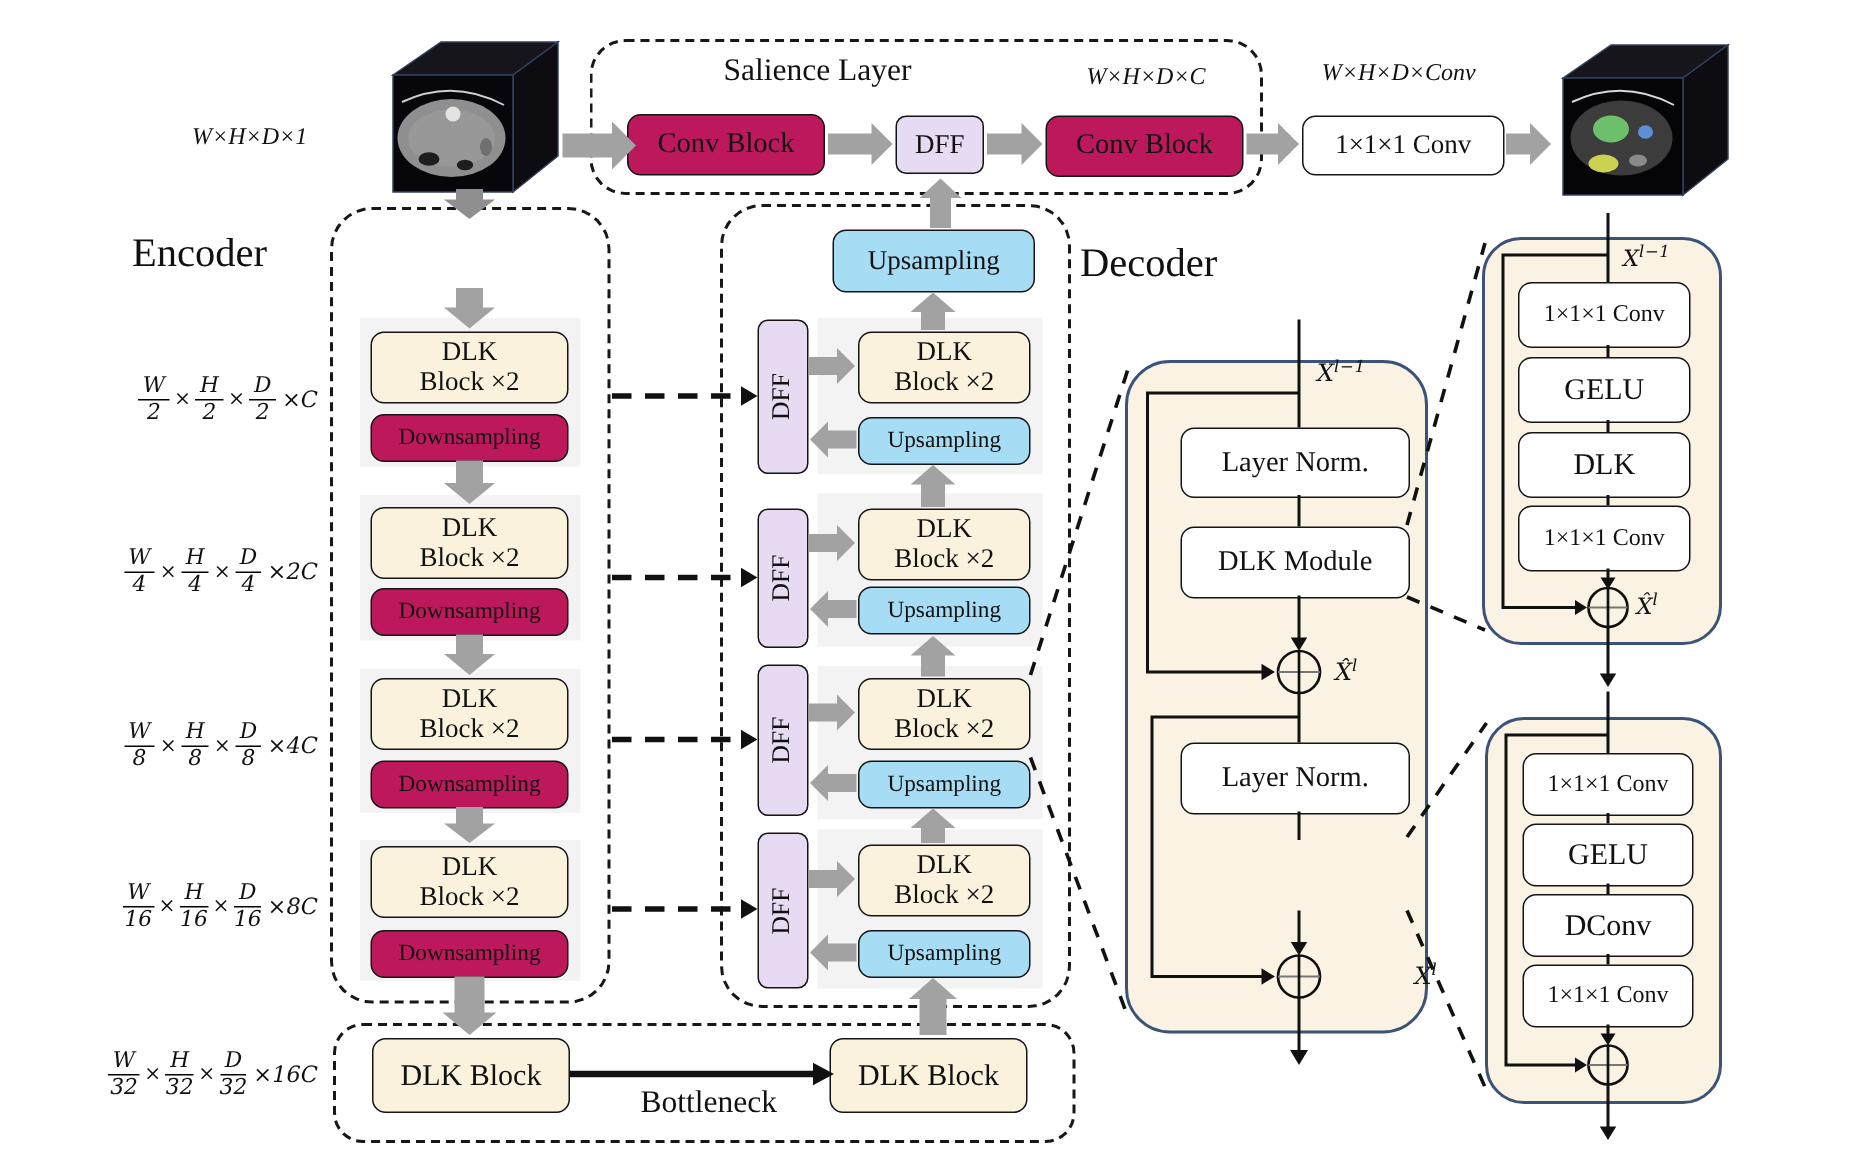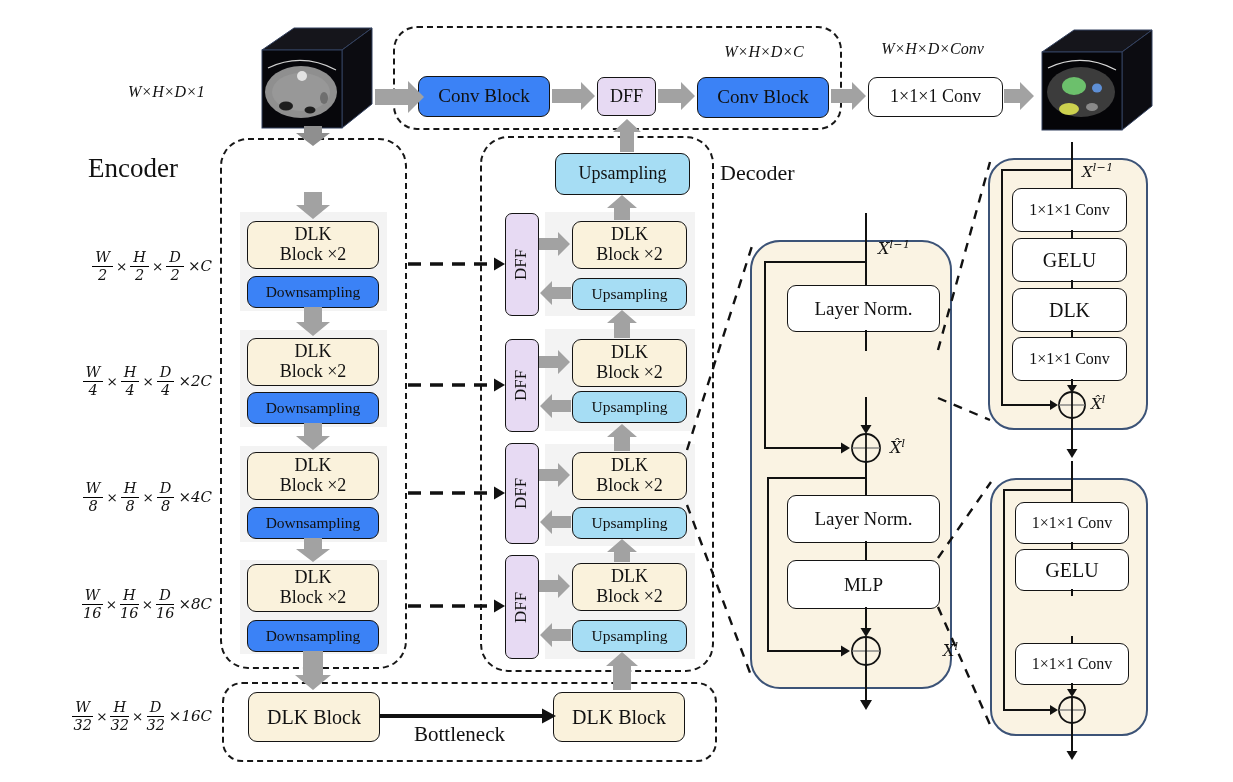--- a/index.html
+++ b/index.html
@@ -2,21 +2,21 @@
 <html><head>
 <meta charset="utf-8">
 <style>
   html,body{margin:0;padding:0;background:#ffffff;font-family:"Liberation Serif",serif;color:#111}
   #canvas{position:relative;width:1233px;height:782px;background:#fff;overflow:hidden}
   .dashbox{position:absolute;border:2.6px dashed #171717;background:transparent;z-index:1}
   .stagebg{position:absolute;background:#f3f3f3;z-index:1}
   .box{position:absolute;display:flex;flex-direction:column;align-items:center;justify-content:center;
        text-align:center;border:1.7px solid #141414;border-radius:9px;background:#fff;line-height:1.1;z-index:3}
   .tan{background:#faf2dc}
-  .green{background:#3b82f6}
+  .green{background:#be185d}
   .purple{background:#e7daf3}
   .blue{background:#a6ddf4}
   .detailbox{position:absolute;background:#faf3e3;border:2.2px solid #3c5377;border-radius:30px;z-index:2}
   .inner{position:absolute;display:flex;align-items:center;justify-content:center;text-align:center;
          border:1.6px solid #141414;border-radius:9px;background:#fff;z-index:3;line-height:1.05}
   .title{position:absolute;z-index:3;white-space:nowrap}
   .math{font-family:Liberation Serif, serif;font-style:italic}
   .vtext{transform:rotate(-90deg);white-space:nowrap}
   .dim{position:absolute;display:flex;align-items:center;justify-content:flex-end;gap:2px;height:44px;
        font-family:"DejaVu Serif",serif;font-style:italic;font-size:15px;z-index:3}
@@ -58,20 +58,21 @@
     <ellipse cx="61" cy="62" rx="5" ry="4.5" fill="#5e8fd6"></ellipse>
     <ellipse cx="33" cy="83" rx="10" ry="6" fill="#ccd14f"></ellipse>
     <ellipse cx="56" cy="81" rx="6" ry="4" fill="#8a8a8a"></ellipse>
   </svg>
 
   <div class="title math" style="left:128px;top:83px;font-size:16px">W×H×D×1</div>
   <div class="title math" style="left:703px;top:43px;width:122px;text-align:center;font-size:16px">W×H×D×C</div>
   <div class="title math" style="left:860px;top:40px;width:145px;text-align:center;font-size:16px">W×H×D×Conv</div>
 
   <div class="dashbox" style="left:393px;top:26px;width:445px;height:100px;border-radius:24px"></div>
+  <div class="title" style="left:462px;top:34px;width:166px;text-align:center;font-size:21px">Salience Layer</div>
   <div class="box green" style="left:418px;top:76px;width:130px;height:39px;font-size:19px">
       <span>Conv Block</span>
     </div>
   <div class="box purple" style="left:597px;top:77px;width:57px;height:37px;font-size:18px;border-radius:7px">
       <span>DFF</span>
     </div>
   <div class="box green" style="left:697px;top:77px;width:130px;height:39px;font-size:19px">
       <span>Conv Block</span>
     </div>
   <div class="box" style="left:868px;top:77px;width:133px;height:38px;font-size:18px">
@@ -197,21 +198,21 @@
       </span>
       <span class="times">×</span>
     <span class="frac">
         <span class="fn">D</span>
         <span class="fd">32</span>
       </span>
     <span class="sufx">×16C</span>
     </div>
 
   <div class="dashbox" style="left:480px;top:136px;width:230px;height:532px;border-radius:28px"></div>
-  <div class="title" style="left:720px;top:160px;font-size:22px">Decoder</div>
+  <div class="title" style="left:720px;top:160px;font-size:27px">Decoder</div>
   <div class="box blue" style="left:555px;top:153px;width:133px;height:40px;font-size:18px">
       <span>Upsampling</span>
     </div>
 
   <div class="box purple" style="left:505px;top:213px;width:32px;height:101px;font-size:17px;border-radius:7px">
       <span class="vtext">DFF</span>
     </div>
   <div class="stagebg" style="left:545px;top:212px;width:150px;height:104px"></div>
   <div class="box tan" style="left:572px;top:221px;width:113px;height:46px;font-size:18px">
     <span>DLK</span>
@@ -257,33 +258,33 @@
       <span>Upsampling</span>
     </div>
 
   <div class="dashbox" style="left:222px;top:682px;width:491px;height:76px;border-radius:20px"></div>
   <div class="box tan" style="left:248px;top:692px;width:130px;height:48px;font-size:20px">
       <span>DLK Block</span>
     </div>
   <div class="box tan" style="left:553px;top:692px;width:130px;height:48px;font-size:20px">
       <span>DLK Block</span>
     </div>
-  <div class="title" style="left:414px;top:722px;width:120px;text-align:left;font-size:21px">Bottleneck</div>
+  <div class="title" style="left:398px;top:722px;width:120px;text-align:right;font-size:21px">Bottleneck</div>
 
   <div class="detailbox" style="left:750px;top:240px;width:198px;height:445px"></div>
   <span class="xlbl" style="left:878px;top:238px"><i>X</i><sup>l−1</sup></span>
   <div class="inner" style="left:787px;top:285px;width:151px;height:45px;font-size:19px">
       <span>Layer Norm.</span>
     </div>
+  <div class="inner" style="left:787px;top:351px;width:151px;height:46px;font-size:19px">
+      <span>DLK Module</span>
+    </div>
   <span class="xlbl" style="left:890px;top:437px"><i>X̂</i><sup>l</sup></span>
   <div class="inner" style="left:787px;top:495px;width:151px;height:46px;font-size:19px">
       <span>Layer Norm.</span>
-    </div>
-  <div class="inner" style="left:787px;top:560px;width:151px;height:47px;font-size:19px">
-      <span>MLP</span>
     </div>
   <span class="xlbl" style="left:943px;top:640px"><i>X</i><sup>l</sup></span>
 
   <div class="detailbox" style="left:988px;top:158px;width:156px;height:268px;border-radius:26px"></div>
   <span class="xlbl" style="left:1082px;top:161px;font-size:15px"><i>X</i><sup>l−1</sup></span>
   <div class="inner" style="left:1012px;top:188px;width:113px;height:42px;font-size:16px">
       <span>1×1×1 Conv</span>
     </div>
   <div class="inner" style="left:1012px;top:238px;width:113px;height:42px;font-size:20px">
       <span>GELU</span>
@@ -295,20 +296,23 @@
       <span>1×1×1 Conv</span>
     </div>
   <span class="xlbl" style="left:1091px;top:393px;font-size:15px"><i>X̂</i><sup>l</sup></span>
 
   <div class="detailbox" style="left:990px;top:478px;width:154px;height:254px;border-radius:26px"></div>
   <div class="inner" style="left:1015px;top:502px;width:112px;height:40px;font-size:16px">
       <span>1×1×1 Conv</span>
     </div>
   <div class="inner" style="left:1015px;top:549px;width:112px;height:40px;font-size:20px">
       <span>GELU</span>
+    </div>
+  <div class="inner" style="left:1015px;top:596px;width:112px;height:40px;font-size:20px">
+      <span>DConv</span>
     </div>
   <div class="inner" style="left:1015px;top:643px;width:112px;height:40px;font-size:16px">
       <span>1×1×1 Conv</span>
     </div>
 
   <svg id="wires" width="1233" height="782" viewBox="0 0 1233 782">
       <polygon points="375,89 408,89 408,81 424,97 408,113 408,105 375,105" fill="#a2a2a2"></polygon>
       <polygon points="552,89 581,89 581,82 595,96 581,110 581,103 552,103" fill="#a2a2a2"></polygon>
       <polygon points="658,89 681,89 681,82 695,96 681,110 681,103 658,103" fill="#a2a2a2"></polygon>
       <polygon points="831,89 852,89 852,82 866,96 852,110 852,103 831,103" fill="#a2a2a2"></polygon>

